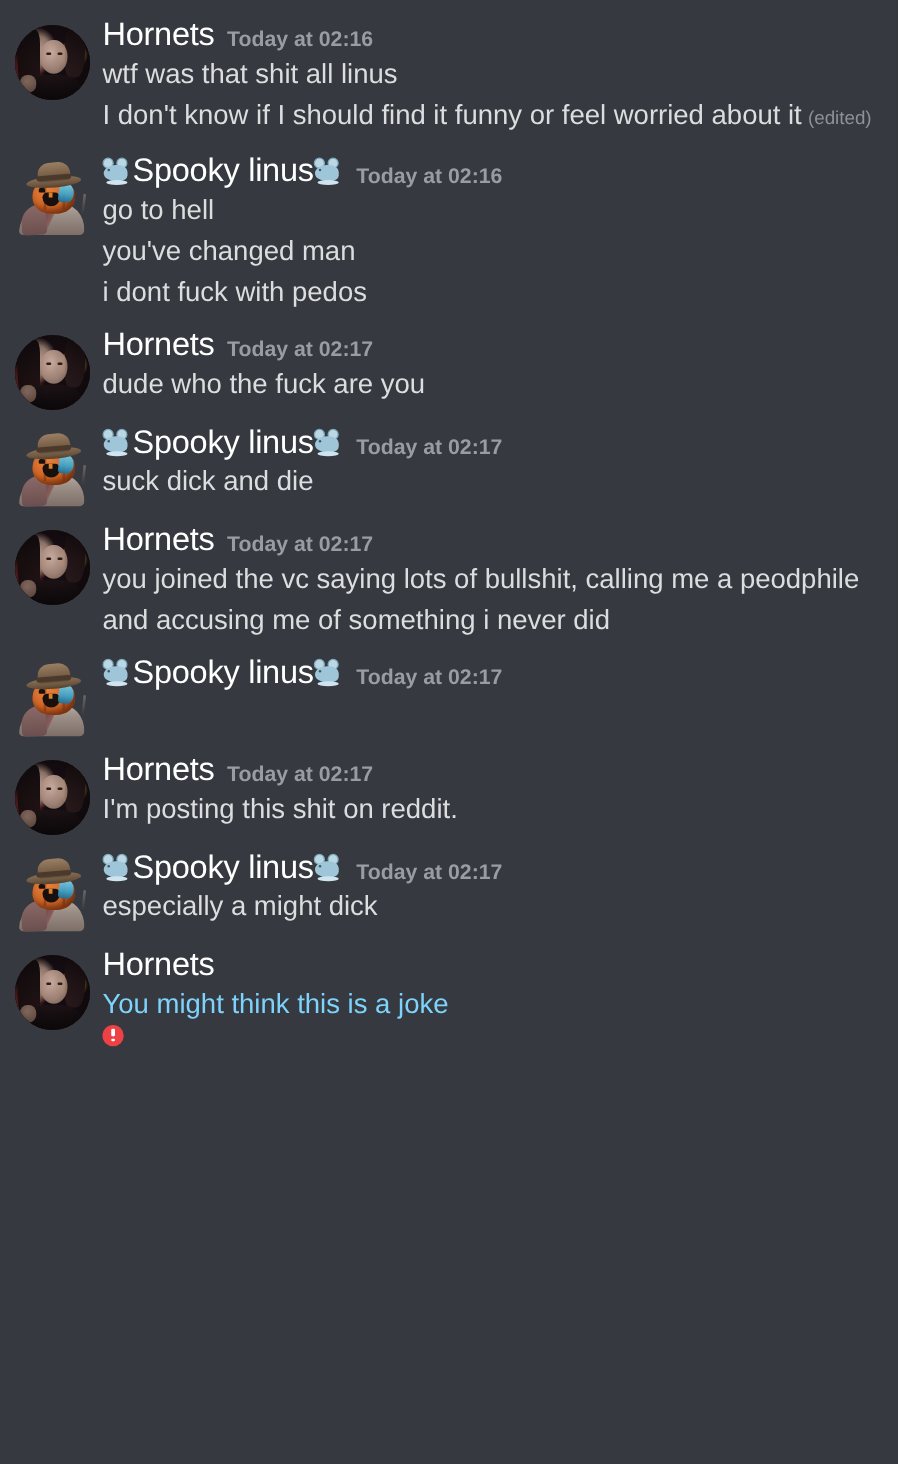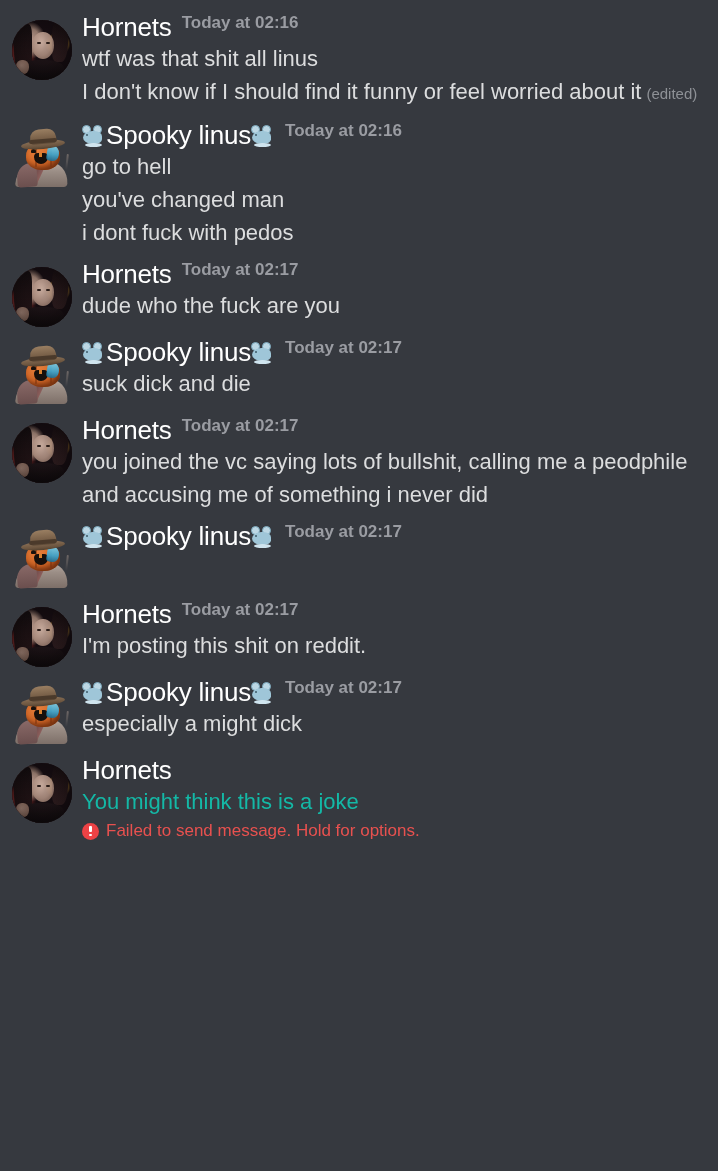--- a/index.html
+++ b/index.html
@@ -220,21 +220,21 @@
 
   
   .msg-body {
     flex: 1;
     min-width: 0;
     padding-top: 4px;
   }
 
   .msg-header {
     display: flex;
-    align-items: flex-start;
+    align-items: flex-end;
     flex-wrap: nowrap;
     white-space: nowrap;
     line-height: 1;
     margin-bottom: 2px;
   }
 
   .author {
     color: #ffffff;
     font-size: 26px;
     font-weight: 400;
@@ -290,21 +290,21 @@
   }
 
   .line {
     color: #dcddde;
     font-size: 22px;
     line-height: 33px;
     word-wrap: break-word;
   }
 
   .line.failed {
-    color: #14b8a6;
+    color: #7dd3fc;
   }
 
   .edited {
     color: #8e9196;
     font-size: 15px;
     margin-left: 5px;
   }
 
   .failed-note {
     display: flex;
@@ -558,17 +558,16 @@
           <div class="ah-veil"></div>
         </div>
       </div>
       <div class="msg-body">
         <div class="msg-header">
           <span><span class="author">Hornets</span></span>
         </div>
         <div class="line failed"><span>You might think this is a joke</span></div>
         <div class="failed-note">
           <span class="err-icon"></span>
-          <span>Failed to send message. Hold for options.</span>
         </div>
       </div>
     </div>
   </div>
 
 </body></html>

